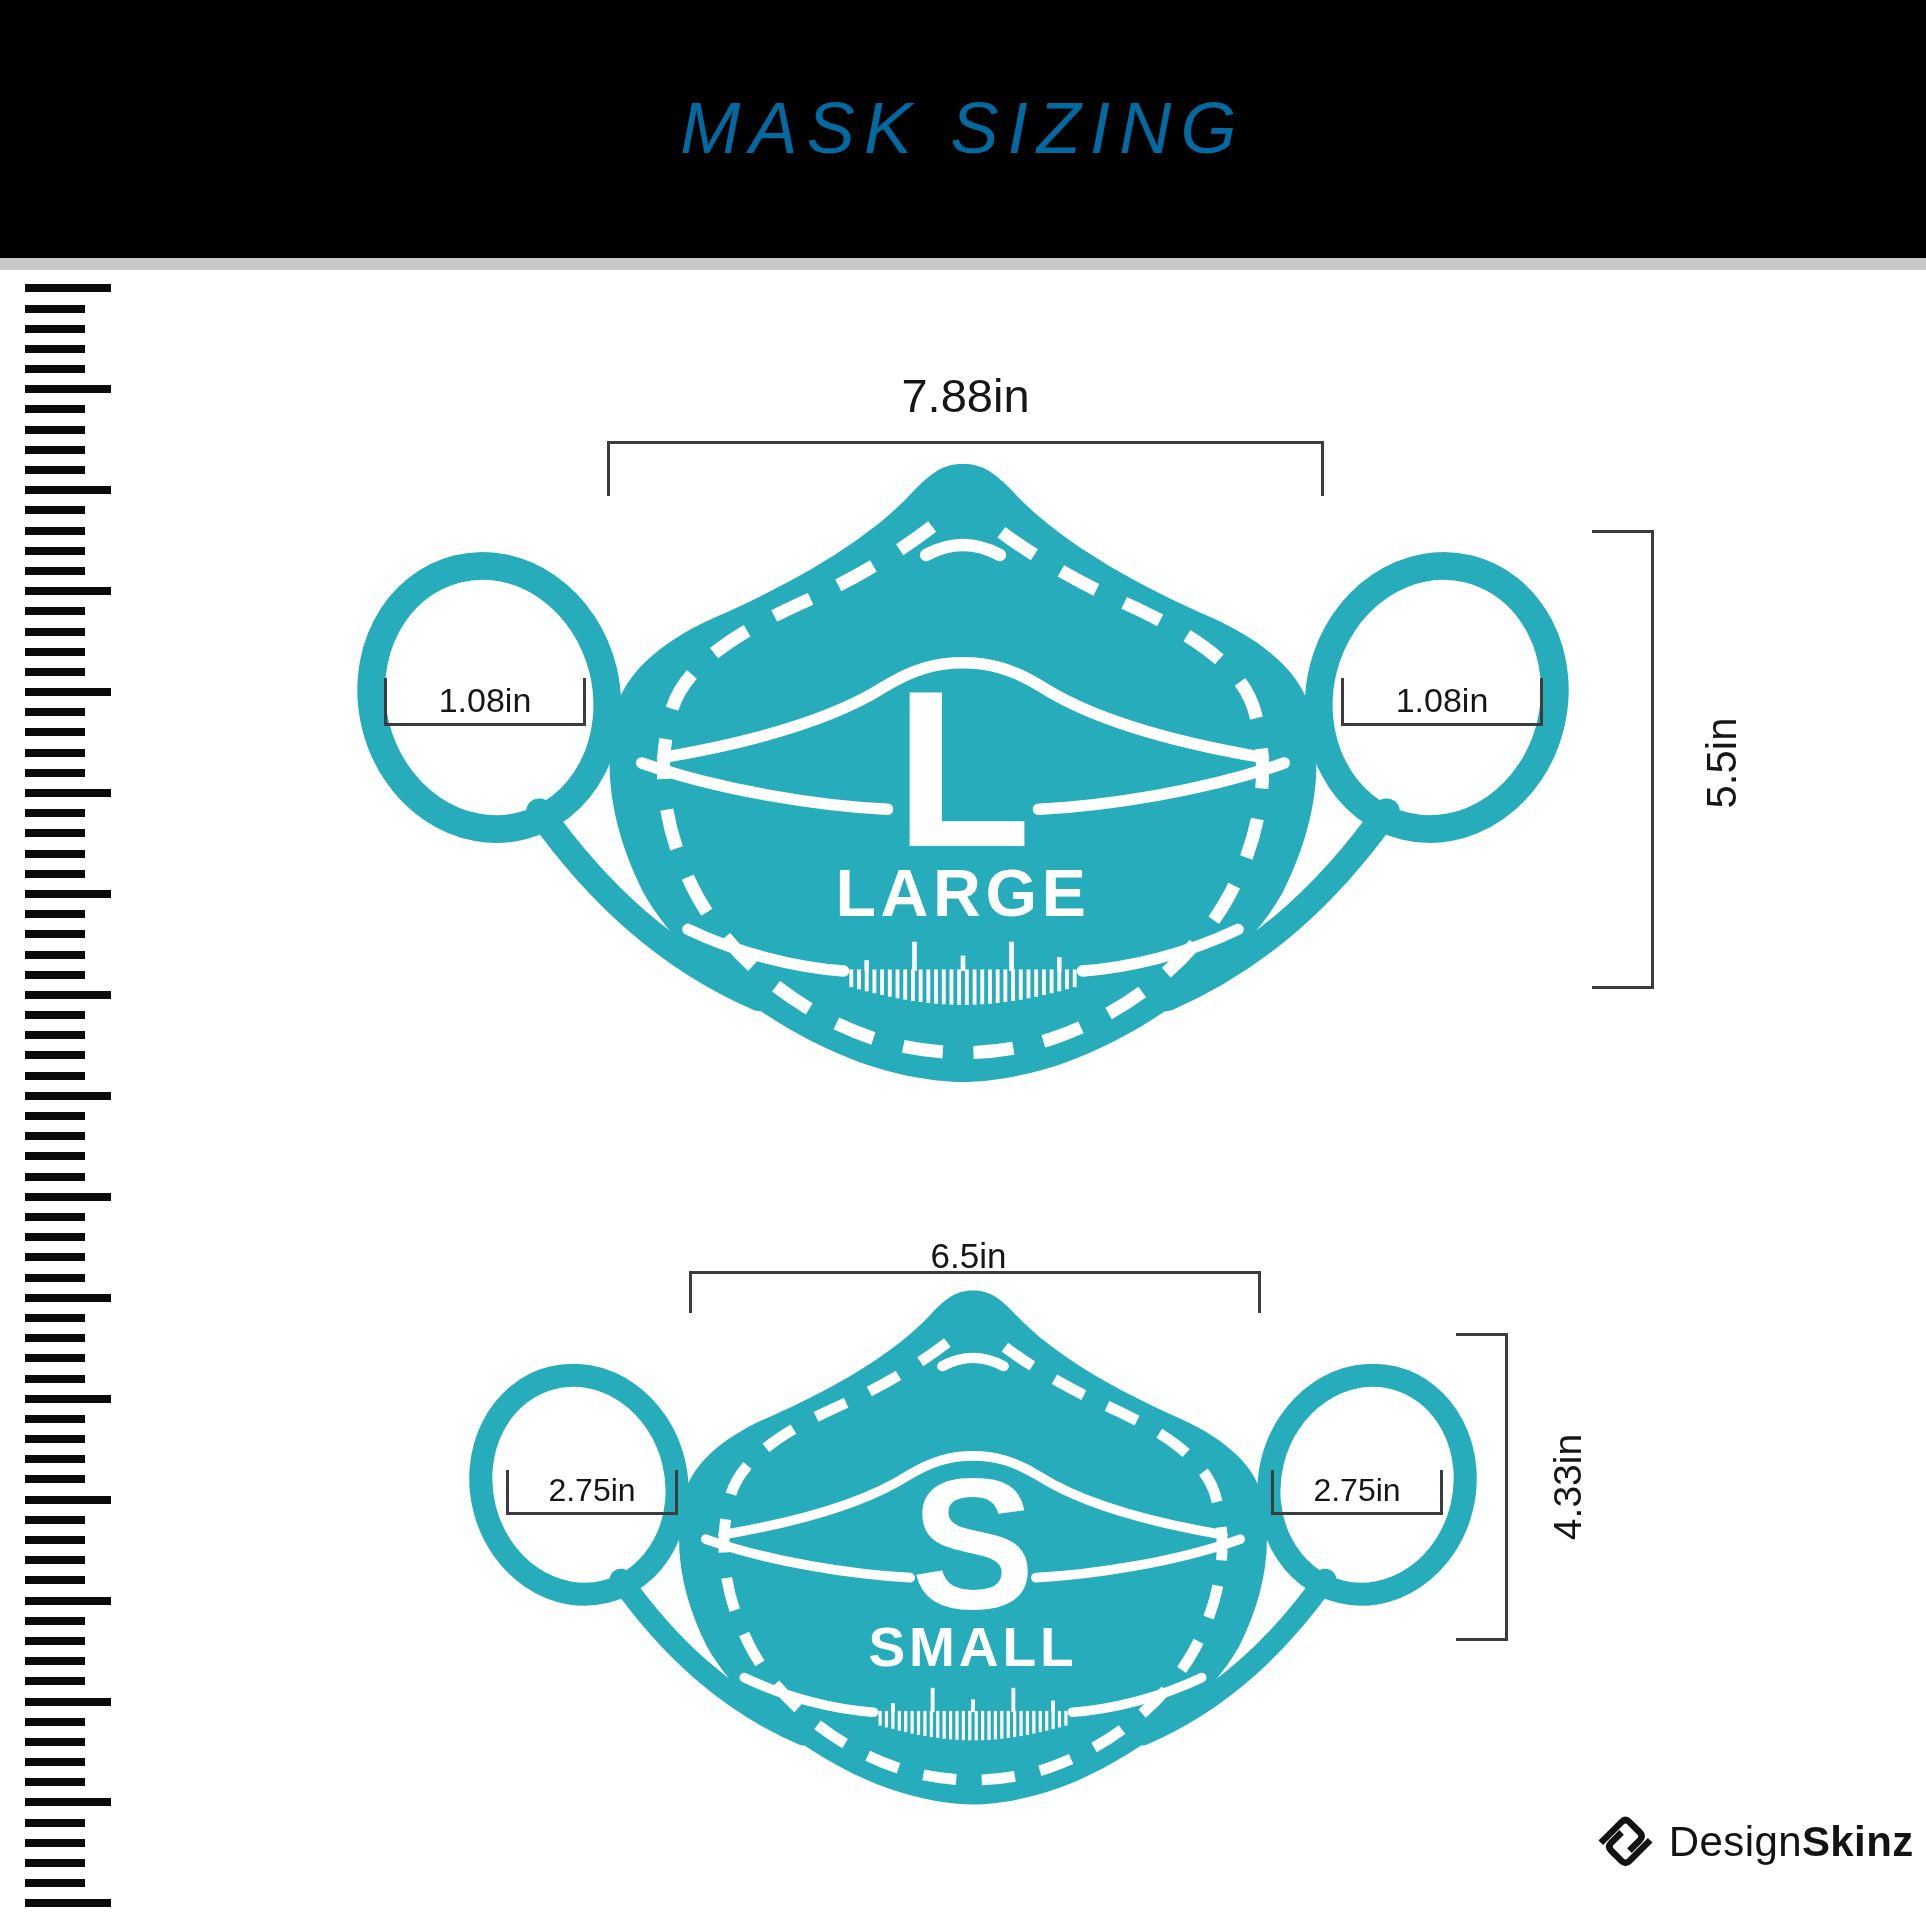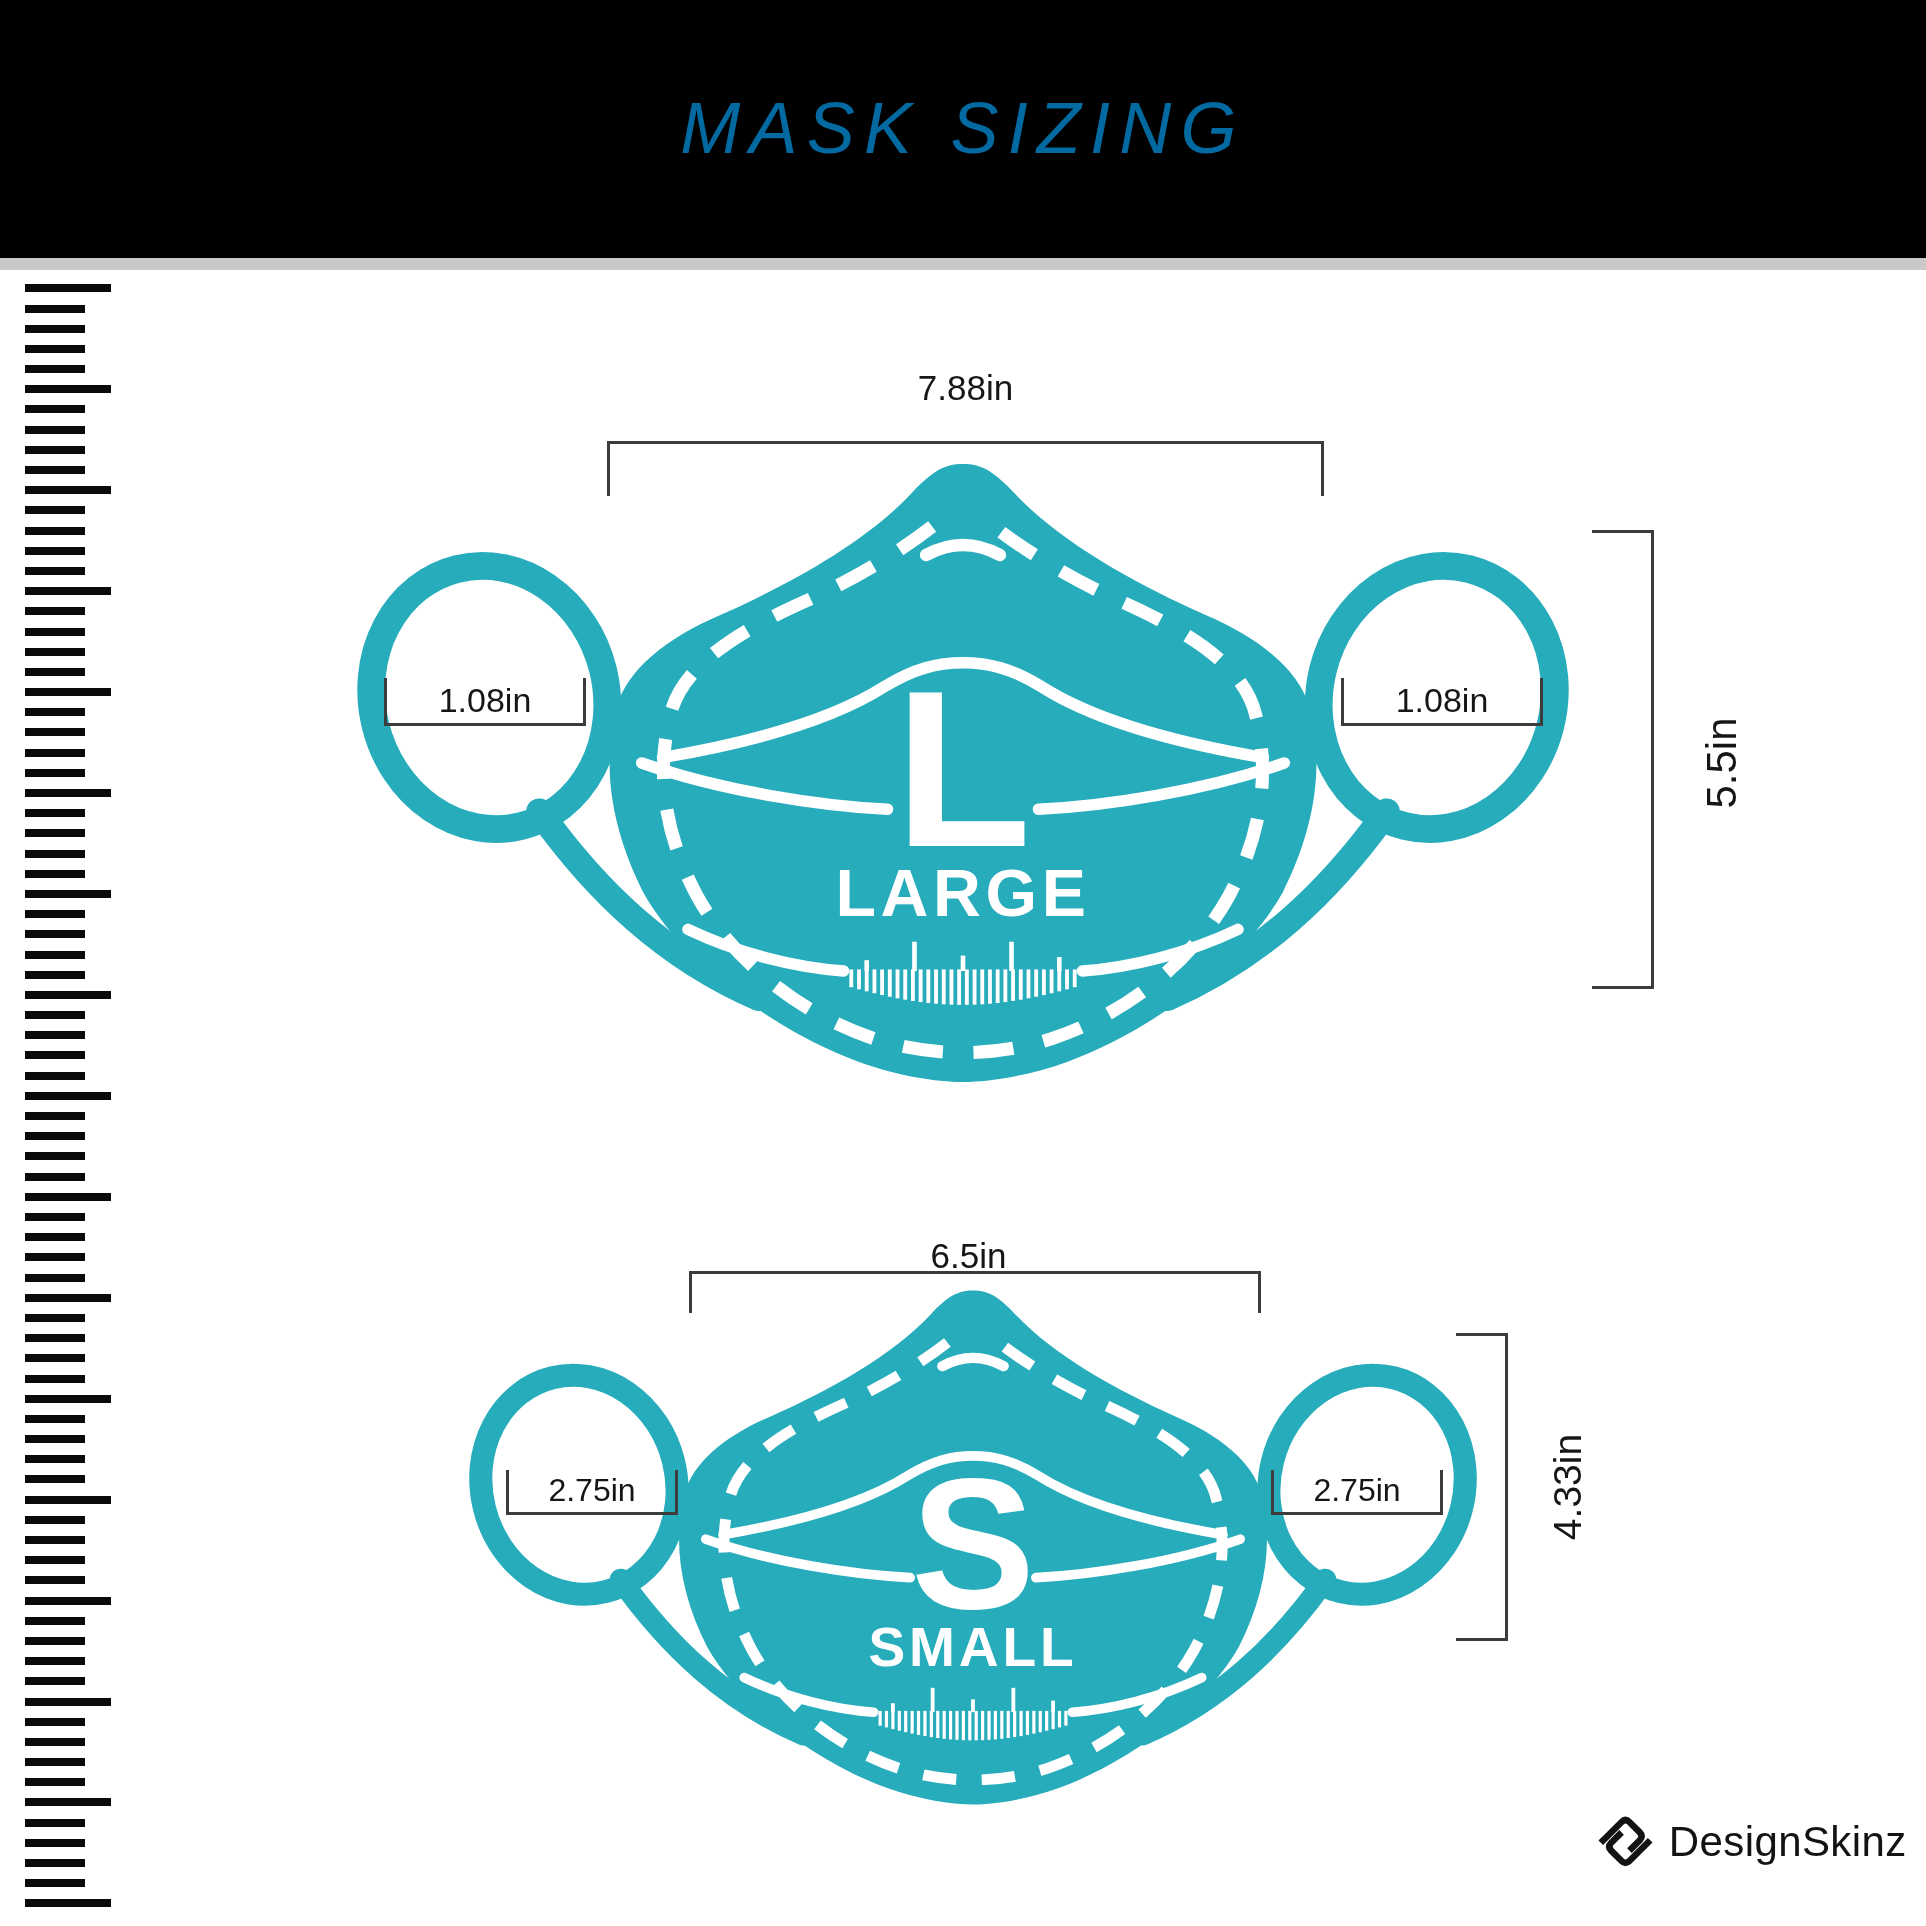--- a/index.html
+++ b/index.html
@@ -36,21 +36,21 @@
   .pleat{fill:none;stroke:#ffffff;stroke-width:15;stroke-linecap:round;}
   .nose-arc{fill:none;stroke:#ffffff;stroke-width:16;stroke-linecap:round;}
   .size-letter{fill:#ffffff;font-family:"Liberation Sans",sans-serif;font-weight:800;
                font-size:290px;text-anchor:middle;}
   .size-word{fill:#ffffff;font-family:"Liberation Sans",sans-serif;font-weight:800;
              font-size:86px;letter-spacing:6px;text-anchor:middle;}
 
   
   .logo{position:absolute;left:1593px;top:1809px;display:flex;align-items:center;gap:10.8px;}
   .logo-text{font-size:42px;color:#131313;letter-spacing:0.4px;}
-  .logo-text .bold{font-weight:400;}
+  .logo-text .bold{font-weight:700;}
 </style>
 </head>
 <body>
 
 <div class="canvas">
 
   <div class="header">
     <div class="title1">MASK SIZING</div>
   </div>
   <div class="gray-strip"></div>
@@ -132,21 +132,21 @@
       <div class="ruler-tick" style="top: 1758px; width: 60px;"></div>
       <div class="ruler-tick" style="top: 1778px; width: 60px;"></div>
       <div class="ruler-tick" style="top: 1798px; width: 86px;"></div>
       <div class="ruler-tick" style="top: 1819px; width: 60px;"></div>
       <div class="ruler-tick" style="top: 1839px; width: 60px;"></div>
       <div class="ruler-tick" style="top: 1859px; width: 60px;"></div>
       <div class="ruler-tick" style="top: 1879px; width: 60px;"></div>
       <div class="ruler-tick" style="top: 1899px; width: 86px;"></div>
     </div>
 
-  <div class="dim-label" style="left:850px;top:368px;width:231px;font-size:35px;">7.88in</div>
+  <div class="dim-label" style="left:850px;top:368px;width:231px;font-size:47px;">7.88in</div>
   <div class="bracket-down" style="left:607px;top:441px;width:717px;height:55px;"></div>
 
   <svg class="mask" style="left:358px;top:461px;width:1210px;height:624px;" viewBox="0 0 1570 810">
     <ellipse class="ear" cx="170" cy="307" rx="152" ry="172" transform="rotate(-14 170 307)"></ellipse>
     <ellipse class="ear" cx="1400" cy="307" rx="152" ry="172" transform="rotate(14 1400 307)"></ellipse>
     <path class="ear-tail" d="M 235 455 C 310 560 400 645 520 697"></path>
     <path class="ear-tail" d="M 1335 455 C 1260 560 1170 645 1050 697"></path>
     <path class="mask-body" d="M 785 4 C 760 4 745 14 720 40 C 660 105 560 160 470 200 C 400 230 350 270 335 320
          C 315 400 330 480 370 560 C 420 650 540 740 650 780 C 700 798 750 806 785 806
          C 820 806 870 798 920 780 C 1030 740 1150 650 1200 560 C 1240 480 1255 400 1235 320

